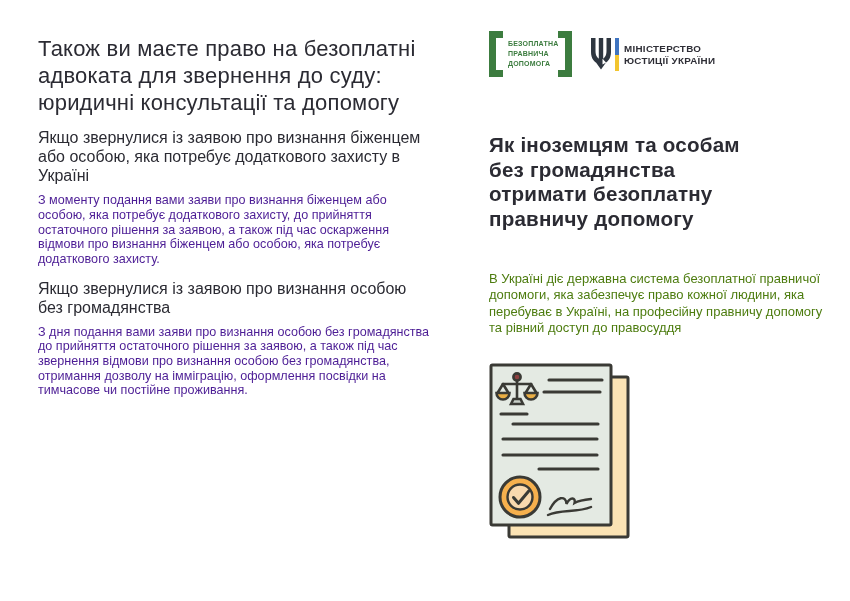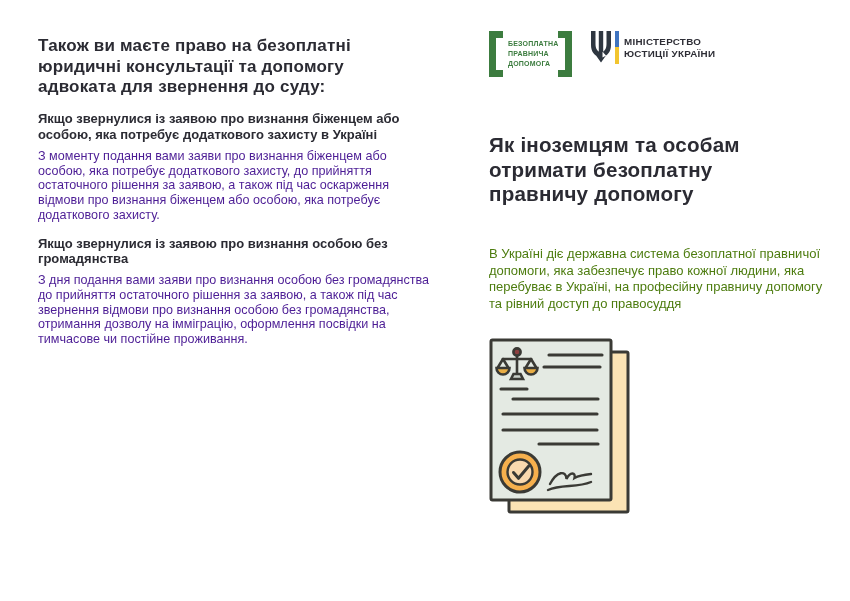--- a/index.html
+++ b/index.html
@@ -8,25 +8,25 @@
     background:#ffffff;
     font-family:"Liberation Sans", sans-serif;
     position:relative;
     overflow:hidden;
   }
   .page { position:absolute; inset:0; background:#ffffff; }
 
   
   .left-col { position:absolute; left:38px; top:36px; width:394px; }
   .h1-left {
-    font-size:17px; font-weight:700; color:#2b2b33;
+    font-size:22px; font-weight:400; color:#2b2b33;
     line-height:1.22; letter-spacing:.2px;
   }
   .section-title {
-    font-size:13px; font-weight:700; color:#2b2b33;
+    font-size:16px; font-weight:400; color:#2b2b33;
     line-height:1.18; margin-top:13px; margin-bottom:7px;
   }
   .section-body {
     font-size:12.6px; color:#4c1d95; line-height:1.17;
   }
   .sec2 .section-title { }
   .footer-note {
     position:absolute; left:38px; top:543px; width:400px;
     font-size:9.6px; color:#7e7e7e; line-height:1.35;
   }
@@ -38,21 +38,21 @@
   .bpd-logo { display:flex; height:46px; }
   .bracket { width:14px; height:46px; border:7px solid #3c7c3f; }
   .bracket.bl { border-right:none; }
   .bracket.br { border-left:none; }
   .bpd-text {
     width:55px; display:flex; flex-direction:column; justify-content:center;
     padding-left:5px; font-size:7px; font-weight:800; color:#3c7c3f;
     line-height:1.4; letter-spacing:.2px; white-space:nowrap;
   }
 
-  .ministry { display:flex; align-items:center; margin-left:18px; }
+  .ministry { display:flex; align-items:center; margin-left:18px; margin-top:7px; }
   .trident-wrap { width:22px; height:33px; }
   .flag-bar {
     width:4px; height:33px; margin:0 5px 0 3px;
     background:linear-gradient(#3f74c0 0 50%, #f2c52f 50% 100%);
   }
   .ministry-text {
     font-size:9.8px; font-weight:700; color:#2e2e36;
     line-height:1.14; letter-spacing:.3px; white-space:nowrap;
   }
 
@@ -66,22 +66,22 @@
   .illustration { margin-top:26px; margin-left:-2px; }
 </style>
 </head>
 <body>
 
 <div class="page">
 
   <div class="left-col">
     <div class="h1-left">
       <div>Також ви маєте право на безоплатні</div>
+      <div>адвоката для звернення до суду:</div>
       <div>юридичні консультації та допомогу</div>
-      <div>адвоката для звернення до суду:</div>
     </div>
 
     <div class="sec1">
       <div class="section-title">Якщо звернулися із заявою про визнання біженцем або особою, яка потребує додаткового захисту в Україні</div>
       <div class="section-body">З моменту подання вами заяви про визнання біженцем або особою, яка потребує додаткового захисту, до прийняття остаточного рішення за заявою, а також під час оскарження відмови про визнання біженцем або особою, яка потребує додаткового захисту.</div>
     </div>
 
     <div class="sec2">
       <div class="section-title">Якщо звернулися із заявою про визнання особою без громадянства</div>
       <div class="section-body">З дня подання вами заяви про визнання особою без громадянства до прийняття остаточного рішення за заявою, а також під час звернення відмови про визнання особою без громадянства, отримання дозволу на імміграцію, оформлення посвідки на тимчасове чи постійне проживання.</div>
@@ -111,20 +111,21 @@
         <div class="flag-bar"></div>
         <div class="ministry-text">
           <div>МІНІСТЕРСТВО</div>
           <div>ЮСТИЦІЇ УКРАЇНИ</div>
         </div>
       </div>
     </div>
 
     <div class="right-heading">
       <div>Як іноземцям та особам</div>
+      <div>без громадянства</div>
       <div>отримати безоплатну</div>
       <div>правничу допомогу</div>
     </div>
 
     <div class="right-para">В Україні діє державна система безоплатної правничої допомоги, яка забезпечує право кожної людини, яка перебуває в Україні, на професійну правничу допомогу та рівний доступ до правосуддя</div>
 
     <div class="illustration">
       <svg width="148" height="184" viewBox="0 0 148 184">
 
         <rect x="22" y="14" width="119" height="160" rx="1.5" fill="#fbe3b4" stroke="#3a3a35" stroke-width="3"></rect>

